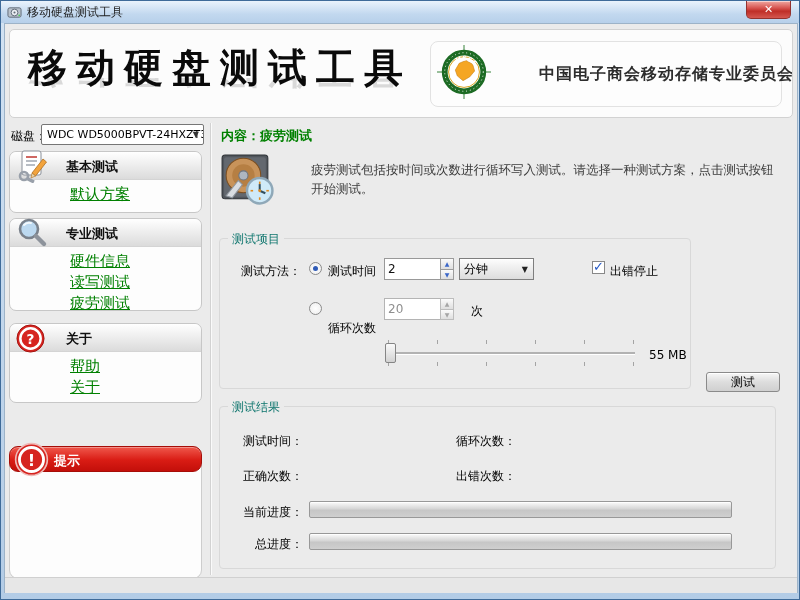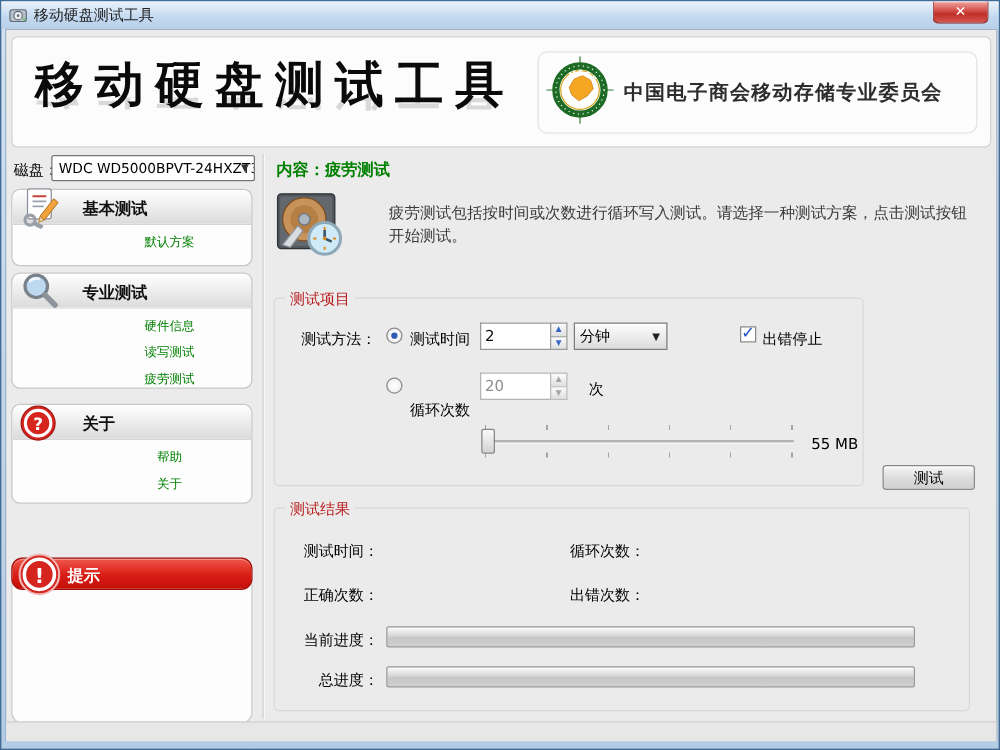--- a/index.html
+++ b/index.html
@@ -9,47 +9,47 @@
   .title-icon{width:15px;height:15px;margin-right:5px;display:inline-block;}
   .title-text{font-size:12px;color:#1c1c1c;}
   .close-btn{position:absolute;right:8px;top:0;width:45px;height:18px;background:linear-gradient(#f0a9a2,#d85752 40%,#bf2e27 60%,#d4574f);border:1px solid #93322e;border-top:none;border-radius:0 0 5px 5px;color:#fff;font-weight:bold;font-size:11px;text-align:center;line-height:17px;box-shadow:inset 0 1px 0 rgba(255,255,255,.5);cursor:pointer;}
   .client{position:absolute;left:3px;top:22px;width:794px;height:570px;background:#ebebeb;border:1px solid #9db3c8;}
 
   
   .banner{position:absolute;left:8px;top:28px;width:784px;height:89px;background:#fcfcfc;border:1px solid #d2d2d2;border-radius:5px;overflow:hidden;}
   .banner-title{position:absolute;left:18px;top:11px;font-size:39px;font-weight:bold;letter-spacing:9px;color:#0a0a0a;white-space:nowrap;}
   .banner-reflect{position:absolute;left:18px;top:66px;height:18px;overflow:hidden;font-size:39px;font-weight:bold;letter-spacing:9px;color:#0a0a0a;white-space:nowrap;transform:scaleY(-1);transform-origin:top;opacity:.14;}
   .logo-box{position:absolute;right:10px;top:11px;width:352px;height:66px;border:1px solid #e2e2e2;border-radius:8px;display:flex;align-items:center;gap:8px;padding:0 6px;background:#fdfdfd;}
-  .org-cn{font-size:16px;font-weight:bold;color:#2d2d2d;letter-spacing:1px;white-space:nowrap;}
+  .org-cn{font-size:16px;font-weight:bold;color:#2d2d2d;letter-spacing:1px;white-space:nowrap;margin-left:40px;}
   .org-en{font-size:9px;font-weight:bold;color:#3e3e3e;margin-top:2px;white-space:nowrap;}
 
   .vdivider{position:absolute;left:209px;top:122px;height:452px;width:1px;background:#d2d2d2;box-shadow:1px 0 0 #fafafa;}
 
   
   .disk-label{position:absolute;left:10px;top:127px;font-size:12px;color:#000;}
   .disk-combo{position:absolute;left:40px;top:123px;width:163px;height:21px;background:#fff;border:1px solid #767676;border-radius:2px;font-family:"DejaVu Sans Mono","Liberation Mono",monospace;font-size:11px;line-height:19px;padding:0 16px 0 5px;white-space:nowrap;overflow:hidden;cursor:pointer;}
   .disk-combo .arrow{position:absolute;right:4px;top:0;font-size:8px;color:#333;line-height:20px;}
   .side-panel{position:absolute;left:8px;width:193px;background:#fdfdfd;border:1px solid #c7c7c7;border-radius:7px;}
   .sp-hdr{position:relative;height:28px;background:linear-gradient(#ffffff,#dbdbdb);border-bottom:1px solid #d4d4d4;border-radius:7px 7px 0 0;}
   .sp-hdr .sp-icon{position:absolute;left:5px;top:-3px;}
   .sp-title{position:absolute;left:56px;top:6px;font-size:13px;font-weight:bold;color:#101010;}
   .sp-links{padding:4px 0 0 60px;}
-  .slink{display:block;color:#008000;font-size:10px;line-height:21px;cursor:pointer;text-align:center;}
+  .slink{display:block;color:#008000;text-decoration:underline;font-size:15px;line-height:21px;cursor:pointer;}
   .tip-panel{position:absolute;left:8px;top:445px;width:193px;height:133px;background:#fdfdfd;border:1px solid #cdcdcd;border-radius:9px;}
   .tip-hdr{position:absolute;left:-1px;top:-1px;right:-1px;height:26px;background:linear-gradient(#f0584c,#d91c14 55%,#c30f0a);border:1px solid #a60d08;border-radius:9px;box-shadow:inset 0 1px 0 rgba(255,255,255,.35);}
   .tip-title{position:absolute;left:44px;top:5px;color:#fff;font-weight:bold;font-size:13px;}
   .tip-icon{position:absolute;left:4px;top:-5px;}
 
   
   .content-header{position:absolute;left:220px;top:126px;font-size:13px;font-weight:bold;color:#008000;}
   .intro-icon{position:absolute;left:218px;top:149px;}
   .intro-text{position:absolute;left:310px;top:159px;width:474px;font-size:12.5px;line-height:19px;color:#3b3b3b;}
 
   .groupbox{position:absolute;border:1px solid #d8d8d8;border-radius:4px;}
-  .glegend{position:absolute;top:-8px;left:8px;background:#ebebeb;padding:0 4px;font-size:12px;color:#b91c1c;}
+  .glegend{position:absolute;top:-8px;left:8px;background:#ebebeb;padding:0 4px;font-size:12px;color:#0f766e;}
   .gb-items{left:218px;top:237px;width:472px;height:151px;}
   .gb-results{left:218px;top:405px;width:557px;height:163px;}
 
   .flabel{position:absolute;font-size:12px;color:#000;white-space:nowrap;}
   .radio{position:absolute;width:13px;height:13px;border-radius:50%;border:1px solid #8b8b8b;background:radial-gradient(#ffffff,#ececec);cursor:pointer;}
   .radio.checked::after{content:"";position:absolute;left:3px;top:3px;width:5px;height:5px;border-radius:50%;background:#2f5bb7;}
   .spinbox{position:absolute;width:70px;height:22px;display:flex;}
   .spininput{width:56px;height:22px;border:1px solid #999;border-right:none;font-size:12px;padding:0 3px;background:#fff;color:#111;outline:none;}
   .spinbtns{width:14px;height:22px;display:flex;flex-direction:column;}
   .sbtn{flex:1;border:1px solid #9c9c9c;background:linear-gradient(#fbfbfb,#dfdfdf);font-size:6px;color:#3a66c8;text-align:center;line-height:9px;cursor:pointer;}

